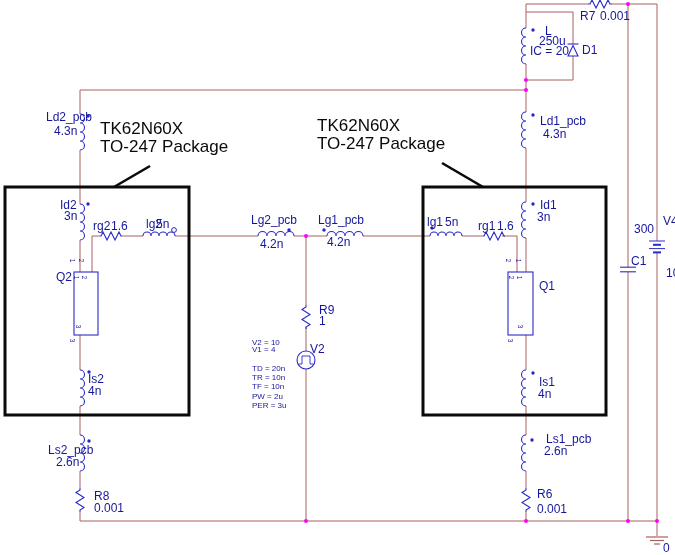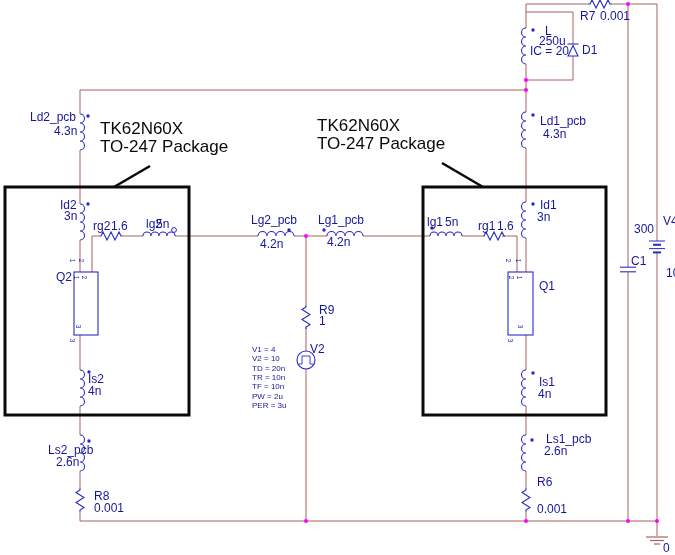--- a/index.html
+++ b/index.html
@@ -145,21 +145,21 @@
   <div class="lbl" style="left:539px;top:36px">250u</div>
   <div class="lbl" style="left:530px;top:46px">IC = 20</div>
   <div class="lbl" style="left:582px;top:45px">D1</div>
 
   <div class="lbl" style="left:634px;top:224px">300</div>
   <div class="lbl" style="left:663px;top:216px">V4</div>
   <div class="lbl" style="left:631px;top:256px">C1</div>
   <div class="lbl" style="left:666px;top:268px">10u</div>
   <div class="lbl" style="left:663px;top:543px">0</div>
 
-  <div class="lbl" style="left:30px;top:112px">Ld2_pcb</div>
+  <div class="lbl" style="left:46px;top:112px">Ld2_pcb</div>
   <div class="lbl" style="left:54px;top:126px">4.3n</div>
   <div class="lbl" style="left:60px;top:200px">Id2</div>
   <div class="lbl" style="left:64px;top:211px">3n</div>
   <div class="lbl" style="left:56px;top:272px">Q2</div>
   <div class="lbl" style="left:88px;top:374px">Is2</div>
   <div class="lbl" style="left:88px;top:386px">4n</div>
   <div class="lbl" style="left:48px;top:445px">Ls2_pcb</div>
   <div class="lbl" style="left:56px;top:457px">2.6n</div>
   <div class="lbl" style="left:94px;top:491px">R8</div>
   <div class="lbl" style="left:94px;top:503px">0.001</div>
@@ -174,37 +174,37 @@
   <div class="lbl" style="left:327px;top:237px">4.2n</div>
   <div class="lbl" style="left:427px;top:217px">lg1</div>
   <div class="lbl" style="left:445px;top:217px">5n</div>
   <div class="lbl" style="left:478px;top:221px">rg1</div>
   <div class="lbl" style="left:497px;top:221px">1.6</div>
 
   <div class="lbl" style="left:319px;top:305px">R9</div>
   <div class="lbl" style="left:319px;top:316px">1</div>
   <div class="lbl" style="left:310px;top:344px">V2</div>
   <div class="param" style="left:252px;top:345px">V1 = 4</div>
-  <div class="param" style="left:252px;top:354px">V2 = 10</div>
+  <div class="param" style="left:252px;top:338px">V2 = 10</div>
   <div class="param" style="left:252px;top:364px">TD = 20n</div>
   <div class="param" style="left:252px;top:373px">TR = 10n</div>
   <div class="param" style="left:252px;top:382px">TF = 10n</div>
   <div class="param" style="left:252px;top:392px">PW = 2u</div>
   <div class="param" style="left:252px;top:401px">PER = 3u</div>
 
   <div class="lbl" style="left:540px;top:116px">Ld1_pcb</div>
   <div class="lbl" style="left:543px;top:129px">4.3n</div>
   <div class="lbl" style="left:540px;top:200px">Id1</div>
   <div class="lbl" style="left:537px;top:212px">3n</div>
   <div class="lbl" style="left:539px;top:281px">Q1</div>
   <div class="lbl" style="left:539px;top:377px">Is1</div>
   <div class="lbl" style="left:538px;top:389px">4n</div>
   <div class="lbl" style="left:546px;top:434px">Ls1_pcb</div>
   <div class="lbl" style="left:544px;top:446px">2.6n</div>
-  <div class="lbl" style="left:537px;top:477px">R6</div>
+  <div class="lbl" style="left:537px;top:489px">R6</div>
   <div class="lbl" style="left:537px;top:504px">0.001</div>
 
   <div class="pin" style="left:71px;top:257px">1</div>
   <div class="pin" style="left:80px;top:257px">2</div>
   <div class="pin" style="left:75px;top:274px">1</div>
   <div class="pin" style="left:83px;top:274px">2</div>
   <div class="pin" style="left:77px;top:323px">3</div>
   <div class="pin" style="left:71px;top:337px">3</div>
 
   <div class="pin" style="left:507px;top:257px">2</div>

